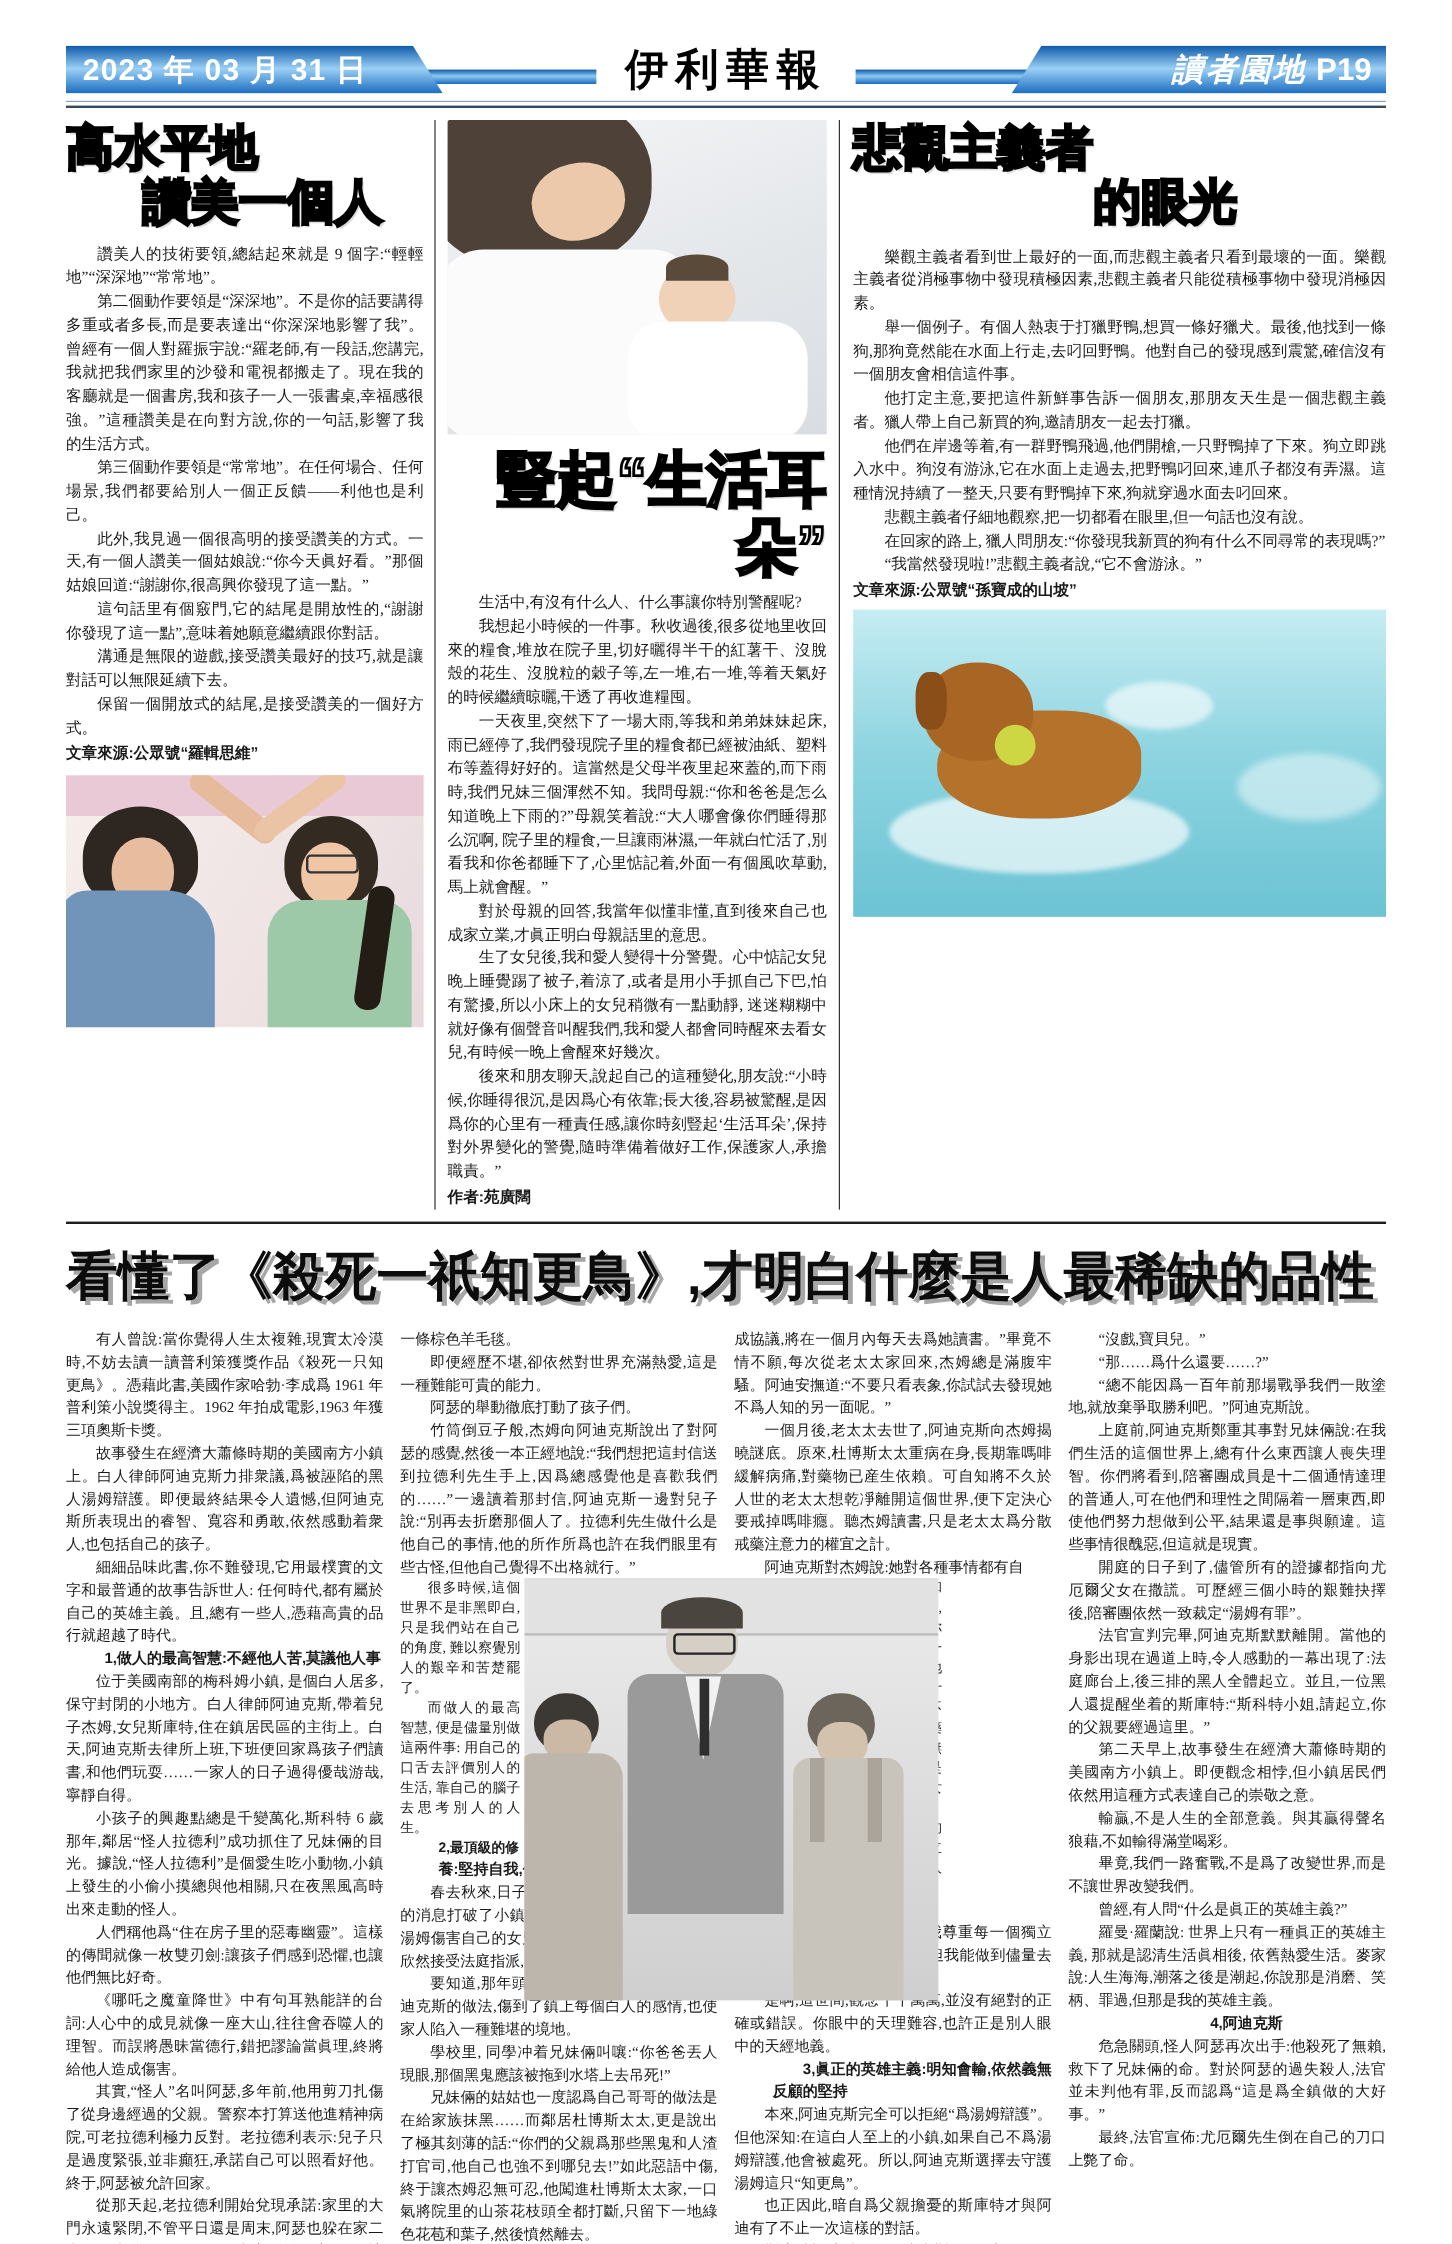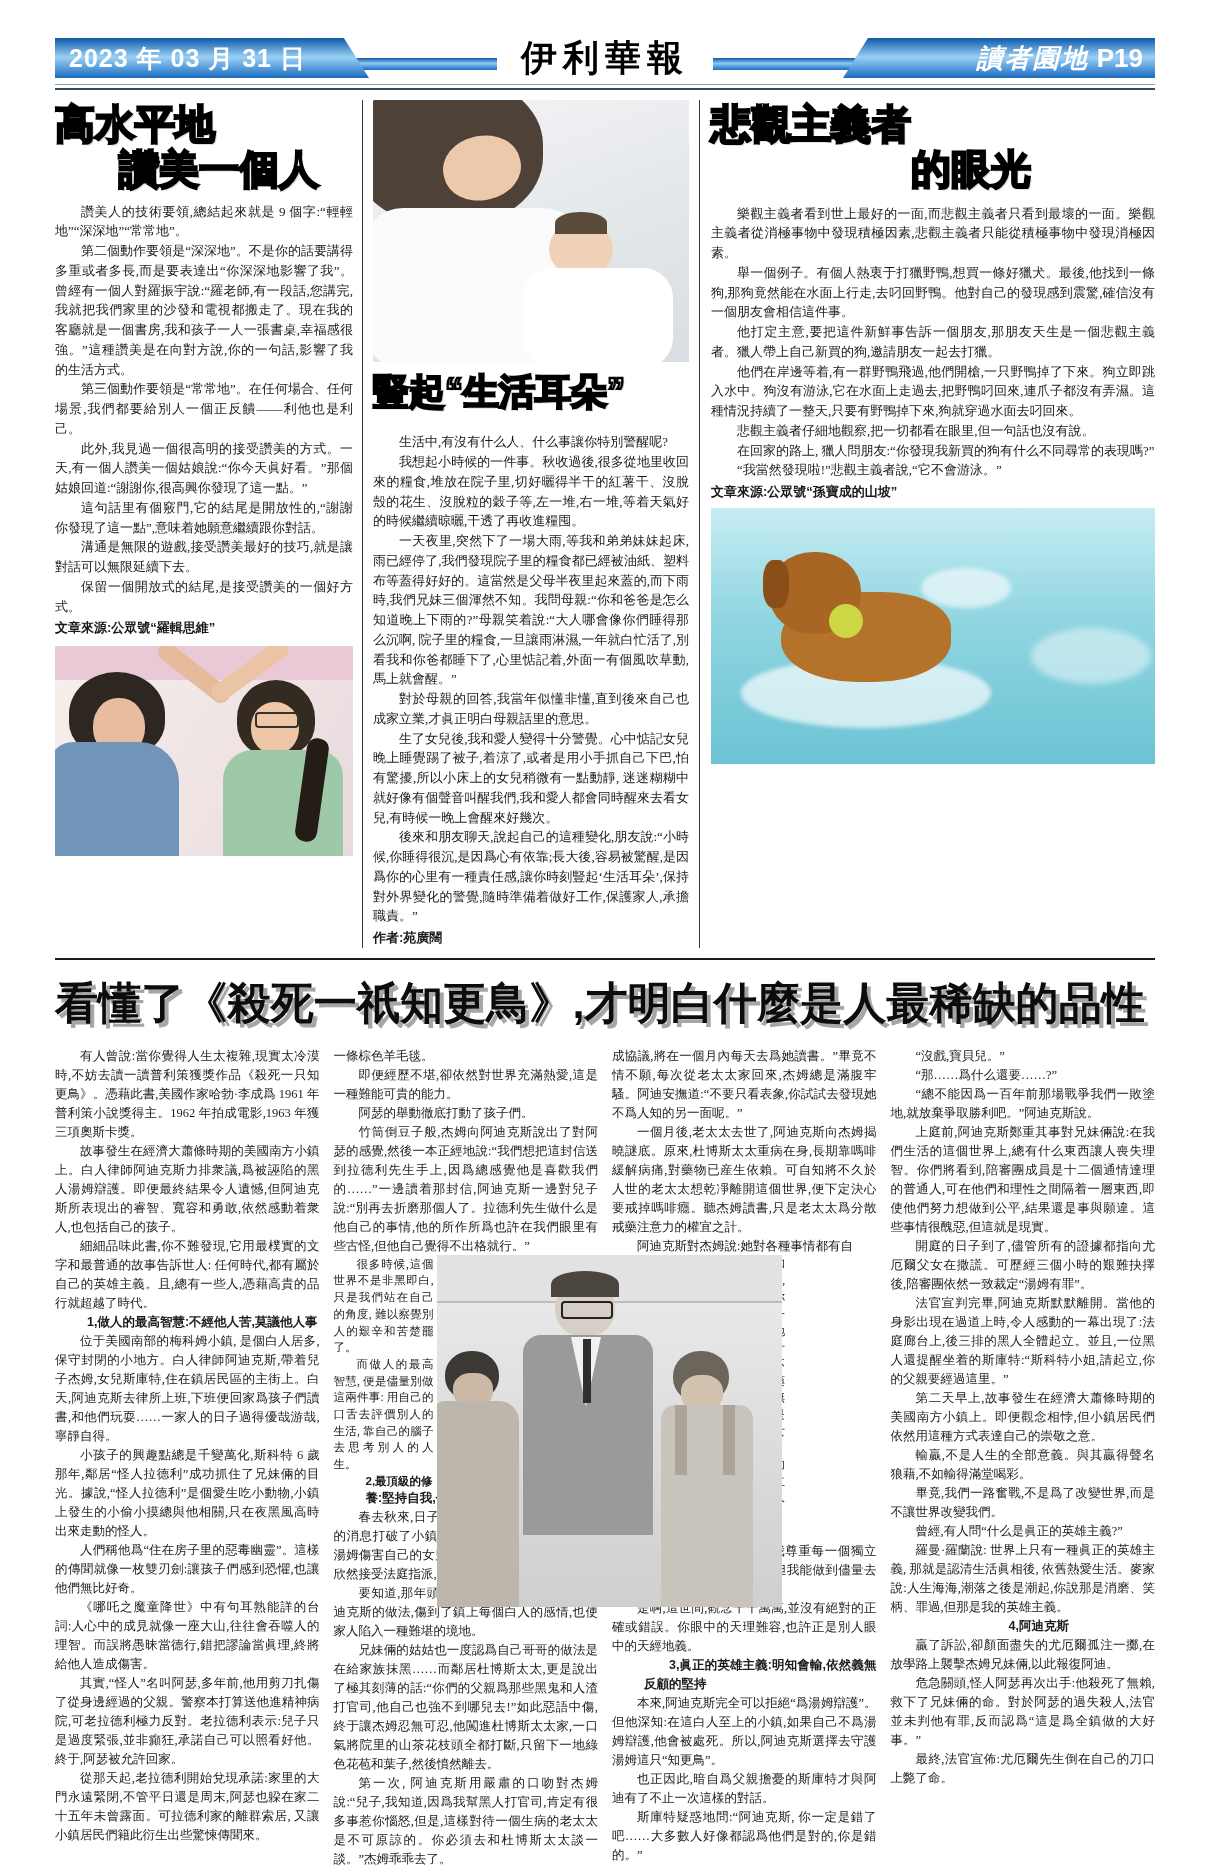--- a/index.html
+++ b/index.html
@@ -38,21 +38,21 @@
   }
 
   
   .top-section{display:flex;margin-top:10px;}
   .colA{flex:0 0 298px;padding-right:9px;font-size:13px;line-height:1.52;}
   .colB{flex:0 0 316px;border-left:1px solid #333;border-right:1px solid #333;
     padding:0 10px;font-size:13px;line-height:1.52;}
   .colC{flex:1;padding-left:11px;font-size:13px;line-height:1.52;}
   .titleA{font-size:40px;margin:2px 0 10px;}
   .titleA .l2{padding-left:64px;display:block;}
-  .titleB{font-size:36px;text-align:left;margin:10px 0 20px;}
+  .titleB{font-size:50px;text-align:right;margin:10px 0 8px;}
   .titleC{font-size:40px;margin:2px 0 12px;width:330px;}
   .titleC .l2{display:block;text-align:right;padding-right:10px;}
   .section-rule{border-top:2px solid #1d1d1d;margin:10px 0 6px;}
 
   
   .ph{position:relative;overflow:hidden;}
   .ph div{position:absolute;}
   .ph-mother{height:262px;background:linear-gradient(160deg,#f4f5f7,#e4e7ea 55%,#d9dde2);}
   .ph-high{height:210px;margin-top:8px;background:linear-gradient(120deg,#f7efec,#efe3e4 60%,#e7d9dc);}
   .ph-dog{height:256px;margin-top:6px;background:linear-gradient(180deg,#c6ecf2,#8fd5e1 45%,#6cc3d4);}
@@ -191,20 +191,21 @@
           </div>
         <div class="narrow2">
             <p class="para">很多時候,這個世界不是非黑即白, 只是我們站在自己的角度, 難以察覺別人的艱辛和苦楚罷了。</p>
             <p class="para">而做人的最高智慧, 便是儘量別做這兩件事: 用自己的口舌去評價別人的生活, 靠自己的腦子去思考別人的人生。</p>
             <p class="para subhead">2,最頂級的修</p>
           </div>
         <div>
             <p class="para subhead">養:堅持自我,包容差異</p>
             <p class="para">春去秋來,日子一天天滑過。突然,一個勁爆的消息打破了小鎮的寧靜:白人尤厄爾狀告黑人湯姆傷害自己的女兒! 更令人乍舌的是:阿迪克斯欣然接受法庭指派,爲湯姆辯護。</p>
             <p class="para">要知道,那年頭,種族歧視觀念仍然盛行。阿迪克斯的做法,傷到了鎮上每個白人的感情,也使家人陷入一種難堪的境地。</p>
+            <p class="para">學校里, 同學冲着兄妹倆叫嚷:“你爸爸丟人現眼,那個黑鬼應該被拖到水塔上去吊死!”</p>
             <p class="para">兄妹倆的姑姑也一度認爲自己哥哥的做法是在給家族抹黑……而鄰居杜博斯太太,更是說出了極其刻薄的話:“你們的父親爲那些黑鬼和人渣打官司,他自己也強不到哪兒去!”如此惡語中傷,終于讓杰姆忍無可忍,他闖進杜博斯太太家,一口氣將院里的山茶花枝頭全都打斷,只留下一地綠色花苞和葉子,然後憤然離去。</p>
             <p class="para">第一次, 阿迪克斯用嚴肅的口吻對杰姆說:“兒子,我知道,因爲我幫黑人打官司,肯定有很多事惹你惱怒,但是,這樣對待一個生病的老太太是不可原諒的。你必須去和杜博斯太太談一談。”杰姆乖乖去了。</p>
           </div>
       </div>
 
       <div class="bcol">
         <div>
             <p class="para cont">成協議,將在一個月內每天去爲她讀書。”畢竟不情不願,每次從老太太家回來,杰姆總是滿腹牢騷。阿迪安撫道:“不要只看表象,你試試去發現她不爲人知的另一面呢。”</p>
             <p class="para">一個月後,老太太去世了,阿迪克斯向杰姆揭曉謎底。原來,杜博斯太太重病在身,長期靠嗎啡緩解病痛,對藥物已産生依賴。可自知將不久於人世的老太太想乾凈離開這個世界,便下定決心要戒掉嗎啡癮。聽杰姆讀書,只是老太太爲分散戒藥注意力的權宜之計。</p>
             <p class="para">阿迪克斯對杰姆說:她對各種事情都有自</p>
@@ -230,21 +231,20 @@
           <p class="para">“總不能因爲一百年前那場戰爭我們一敗塗地,就放棄爭取勝利吧。”阿迪克斯說。</p>
           <p class="para">上庭前,阿迪克斯鄭重其事對兄妹倆說:在我們生活的這個世界上,總有什么東西讓人喪失理智。你們將看到,陪審團成員是十二個通情達理的普通人,可在他們和理性之間隔着一層東西,即使他們努力想做到公平,結果還是事與願違。這些事情很醜惡,但這就是現實。</p>
           <p class="para">開庭的日子到了,儘管所有的證據都指向尤厄爾父女在撒謊。可歷經三個小時的艱難抉擇後,陪審團依然一致裁定“湯姆有罪”。</p>
           <p class="para">法官宣判完畢,阿迪克斯默默離開。當他的身影出現在過道上時,令人感動的一幕出現了:法庭廊台上,後三排的黑人全體起立。並且,一位黑人還提醒坐着的斯庫特:“斯科特小姐,請起立,你的父親要經過這里。”</p>
           <p class="para">第二天早上,故事發生在經濟大蕭條時期的美國南方小鎮上。即便觀念相悖,但小鎮居民們依然用這種方式表達自己的崇敬之意。</p>
           <p class="para">輸贏,不是人生的全部意義。與其贏得聲名狼藉,不如輸得滿堂喝彩。</p>
           <p class="para">畢竟,我們一路奮戰,不是爲了改變世界,而是不讓世界改變我們。</p>
           <p class="para">曾經,有人問“什么是眞正的英雄主義?”</p>
           <p class="para">羅曼·羅蘭說: 世界上只有一種眞正的英雄主義, 那就是認清生活眞相後, 依舊熱愛生活。麥家說:人生海海,潮落之後是潮起,你說那是消磨、笑柄、罪過,但那是我的英雄主義。</p>
           <p class="para subhead center">4,阿迪克斯</p>
-          <p class="para">贏了訴訟,卻顏面盡失的尤厄爾孤注一擲,在放學路上襲擊杰姆兄妹倆,以此報復阿迪。</p>
           <p class="para">危急關頭,怪人阿瑟再次出手:他殺死了無賴,救下了兄妹倆的命。對於阿瑟的過失殺人,法官並未判他有罪,反而認爲“這是爲全鎮做的大好事。”</p>
           <p class="para">最終,法官宣佈:尤厄爾先生倒在自己的刀口上斃了命。</p>
         </div>
 
       <div class="ph ph-movie" style="left:382px;top:208px;width:345px;height:352px;">
         <div style="left:0;top:0;width:100%;height:46px;background:#e2e2e2;border-bottom:2px solid #bdbdbd;"></div>
         <div style="left:118px;top:26px;width:60px;height:56px;background:#d6cfc6;border-radius:48%;"></div>
         <div style="left:114px;top:16px;width:68px;height:26px;background:#4a463f;border-radius:50% 50% 0 0;"></div>
         <div style="left:124px;top:46px;width:48px;height:14px;border:2px solid #222;border-radius:4px;"></div>
         <div style="left:86px;top:80px;width:130px;height:200px;background:#9a9a9a;border-radius:18px 18px 0 0;"></div>

